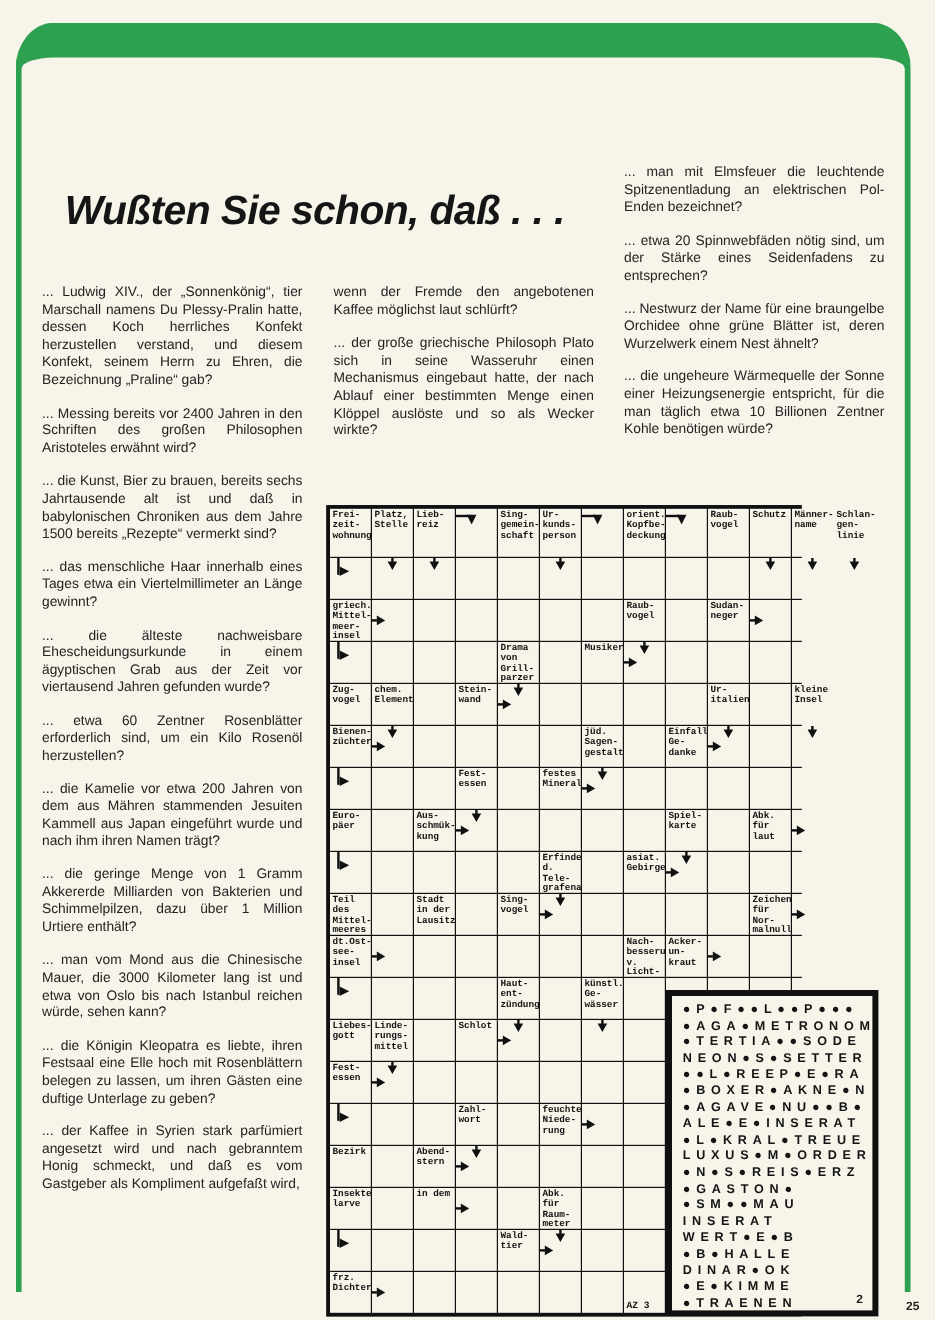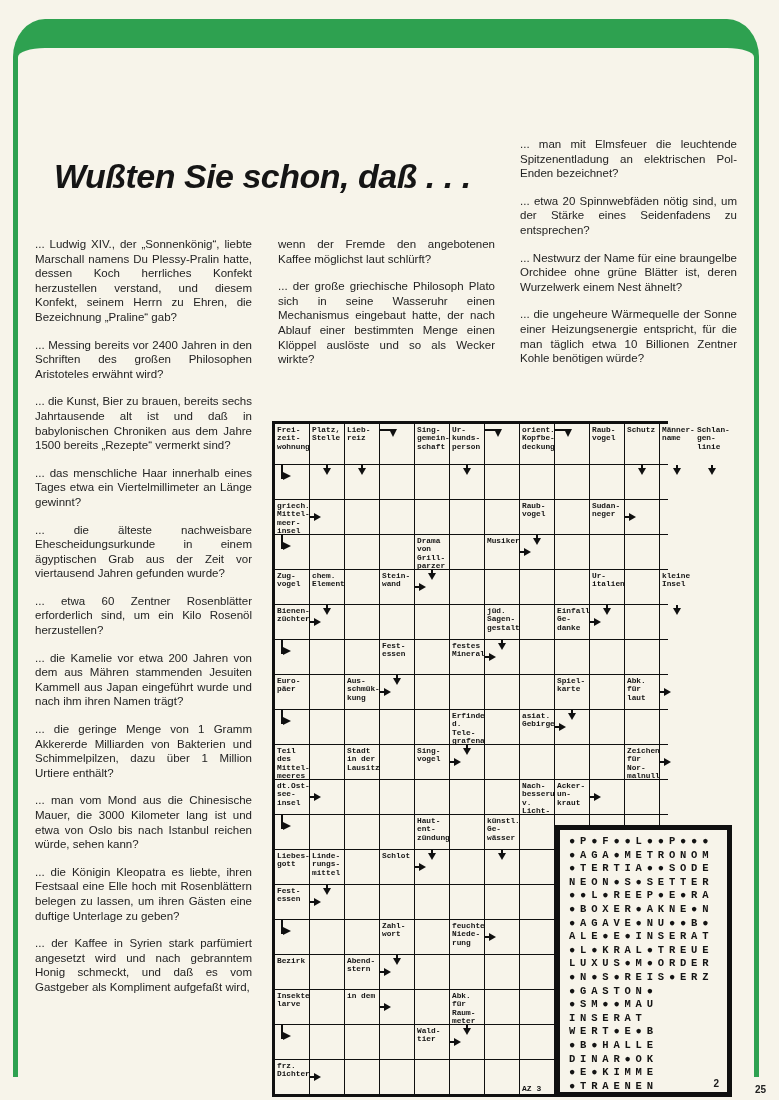--- a/index.html
+++ b/index.html
@@ -62,41 +62,41 @@
                          border-left:4px solid transparent; border-right:4px solid transparent;
                          border-top:8px solid #101010; }
 
   
   #solution-box {
     position:absolute; right:0; bottom:0; width:177px; height:272px;
     background:#f7f4ea; border:5px solid #101010; box-sizing:border-box;
   }
   #solution-letters { position:absolute; left:9px; top:5px; }
   .sol-row {
-    height:13.6px; font-family:Liberation Mono, monospace;
+    height:13.6px; font-family:Liberation Sans, sans-serif;
     font-weight:bold; font-size:10.5px; letter-spacing:4.8px;
     white-space:pre; color:#141414;
   }
   #solution-caption {
     position:absolute; right:3px; top:156px; width:84px; text-align:center;
     font-weight:bold; font-size:13.5px; line-height:18.5px; color:#141414;
   }
   #solution-footnote { position:absolute; right:8px; bottom:3px; font-size:10px; font-weight:bold; }
   #page-number { position:absolute; left:755px; top:1084px; font-size:10px; font-weight:bold; color:#222; }
 </style>
 </head>
 <body>
 
 <div id="page">
   <div class="frame"></div>
 
   <h1 class="title">Wußten Sie schon, daß . . .</h1>
 
   <div class="col" id="col-left">
-      <p>... Ludwig XIV., der „Sonnenkönig“, liebte Marschall namens Du Plessy-Pralin hatte, dessen Koch herrliches Konfekt herzustellen verstand, und diesem Konfekt, seinem Herrn zu Ehren, die Bezeichnung „Praline“ gab?</p>
+      <p>... Ludwig XIV., der „Sonnenkönig“, tier Marschall namens Du Plessy-Pralin hatte, dessen Koch herrliches Konfekt herzustellen verstand, und diesem Konfekt, seinem Herrn zu Ehren, die Bezeichnung „Praline“ gab?</p>
       <p>... Messing bereits vor 2400 Jahren in den Schriften des großen Philosophen Aristoteles erwähnt wird?</p>
       <p>... die Kunst, Bier zu brauen, bereits sechs Jahrtausende alt ist und daß in babylonischen Chroniken aus dem Jahre 1500 bereits „Rezepte“ vermerkt sind?</p>
       <p>... das menschliche Haar innerhalb eines Tages etwa ein Viertelmillimeter an Länge gewinnt?</p>
       <p>... die älteste nachweisbare Ehescheidungsurkunde in einem ägyptischen Grab aus der Zeit vor viertausend Jahren gefunden wurde?</p>
       <p>... etwa 60 Zentner Rosenblätter erforderlich sind, um ein Kilo Rosenöl herzustellen?</p>
       <p>... die Kamelie vor etwa 200 Jahren von dem aus Mähren stammenden Jesuiten Kammell aus Japan eingeführt wurde und nach ihm ihren Namen trägt?</p>
       <p>... die geringe Menge von 1 Gramm Akkererde Milliarden von Bakterien und Schimmelpilzen, dazu über 1 Million Urtiere enthält?</p>
       <p>... man vom Mond aus die Chinesische Mauer, die 3000 Kilometer lang ist und etwa von Oslo bis nach Istanbul reichen würde, sehen kann?</p>
       <p>... die Königin Kleopatra es liebte, ihren Festsaal eine Elle hoch mit Rosenblättern belegen zu lassen, um ihren Gästen eine duftige Unterlage zu geben?</p>
       <p>... der Kaffee in Syrien stark parfümiert angesetzt wird und nach gebranntem Honig schmeckt, und daß es vom Gastgeber als Kompliment aufgefaßt wird,</p>

